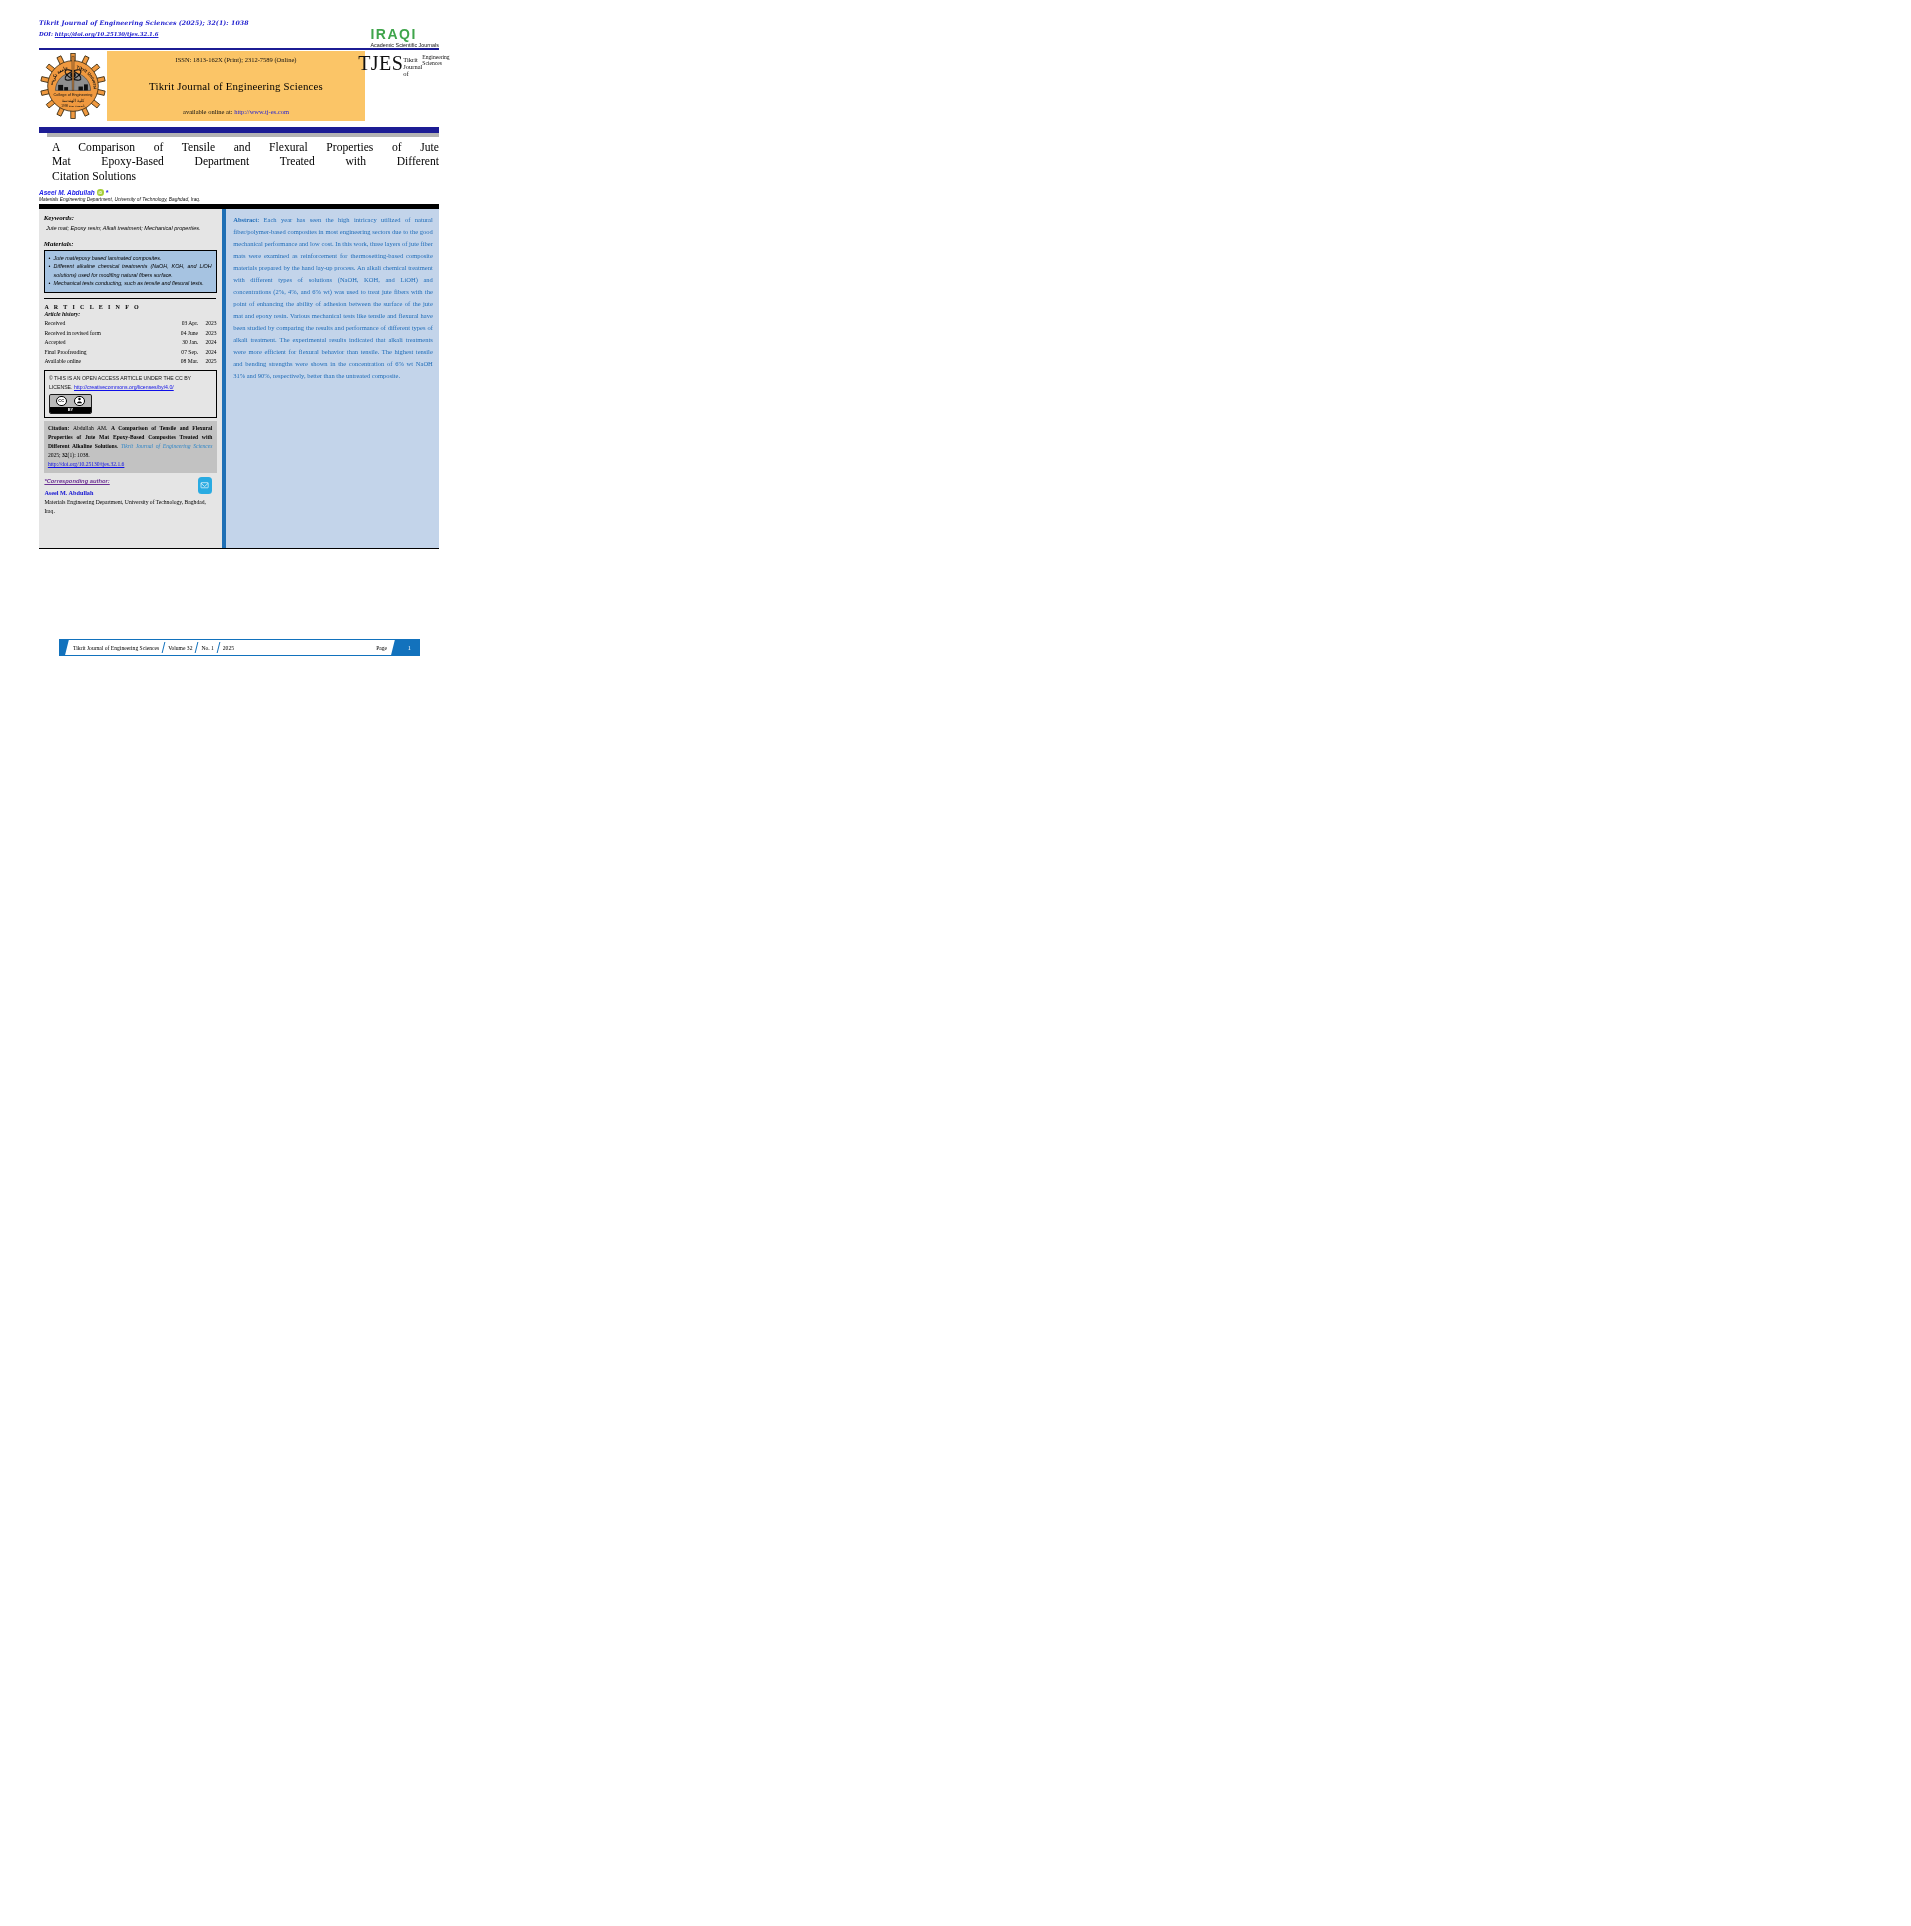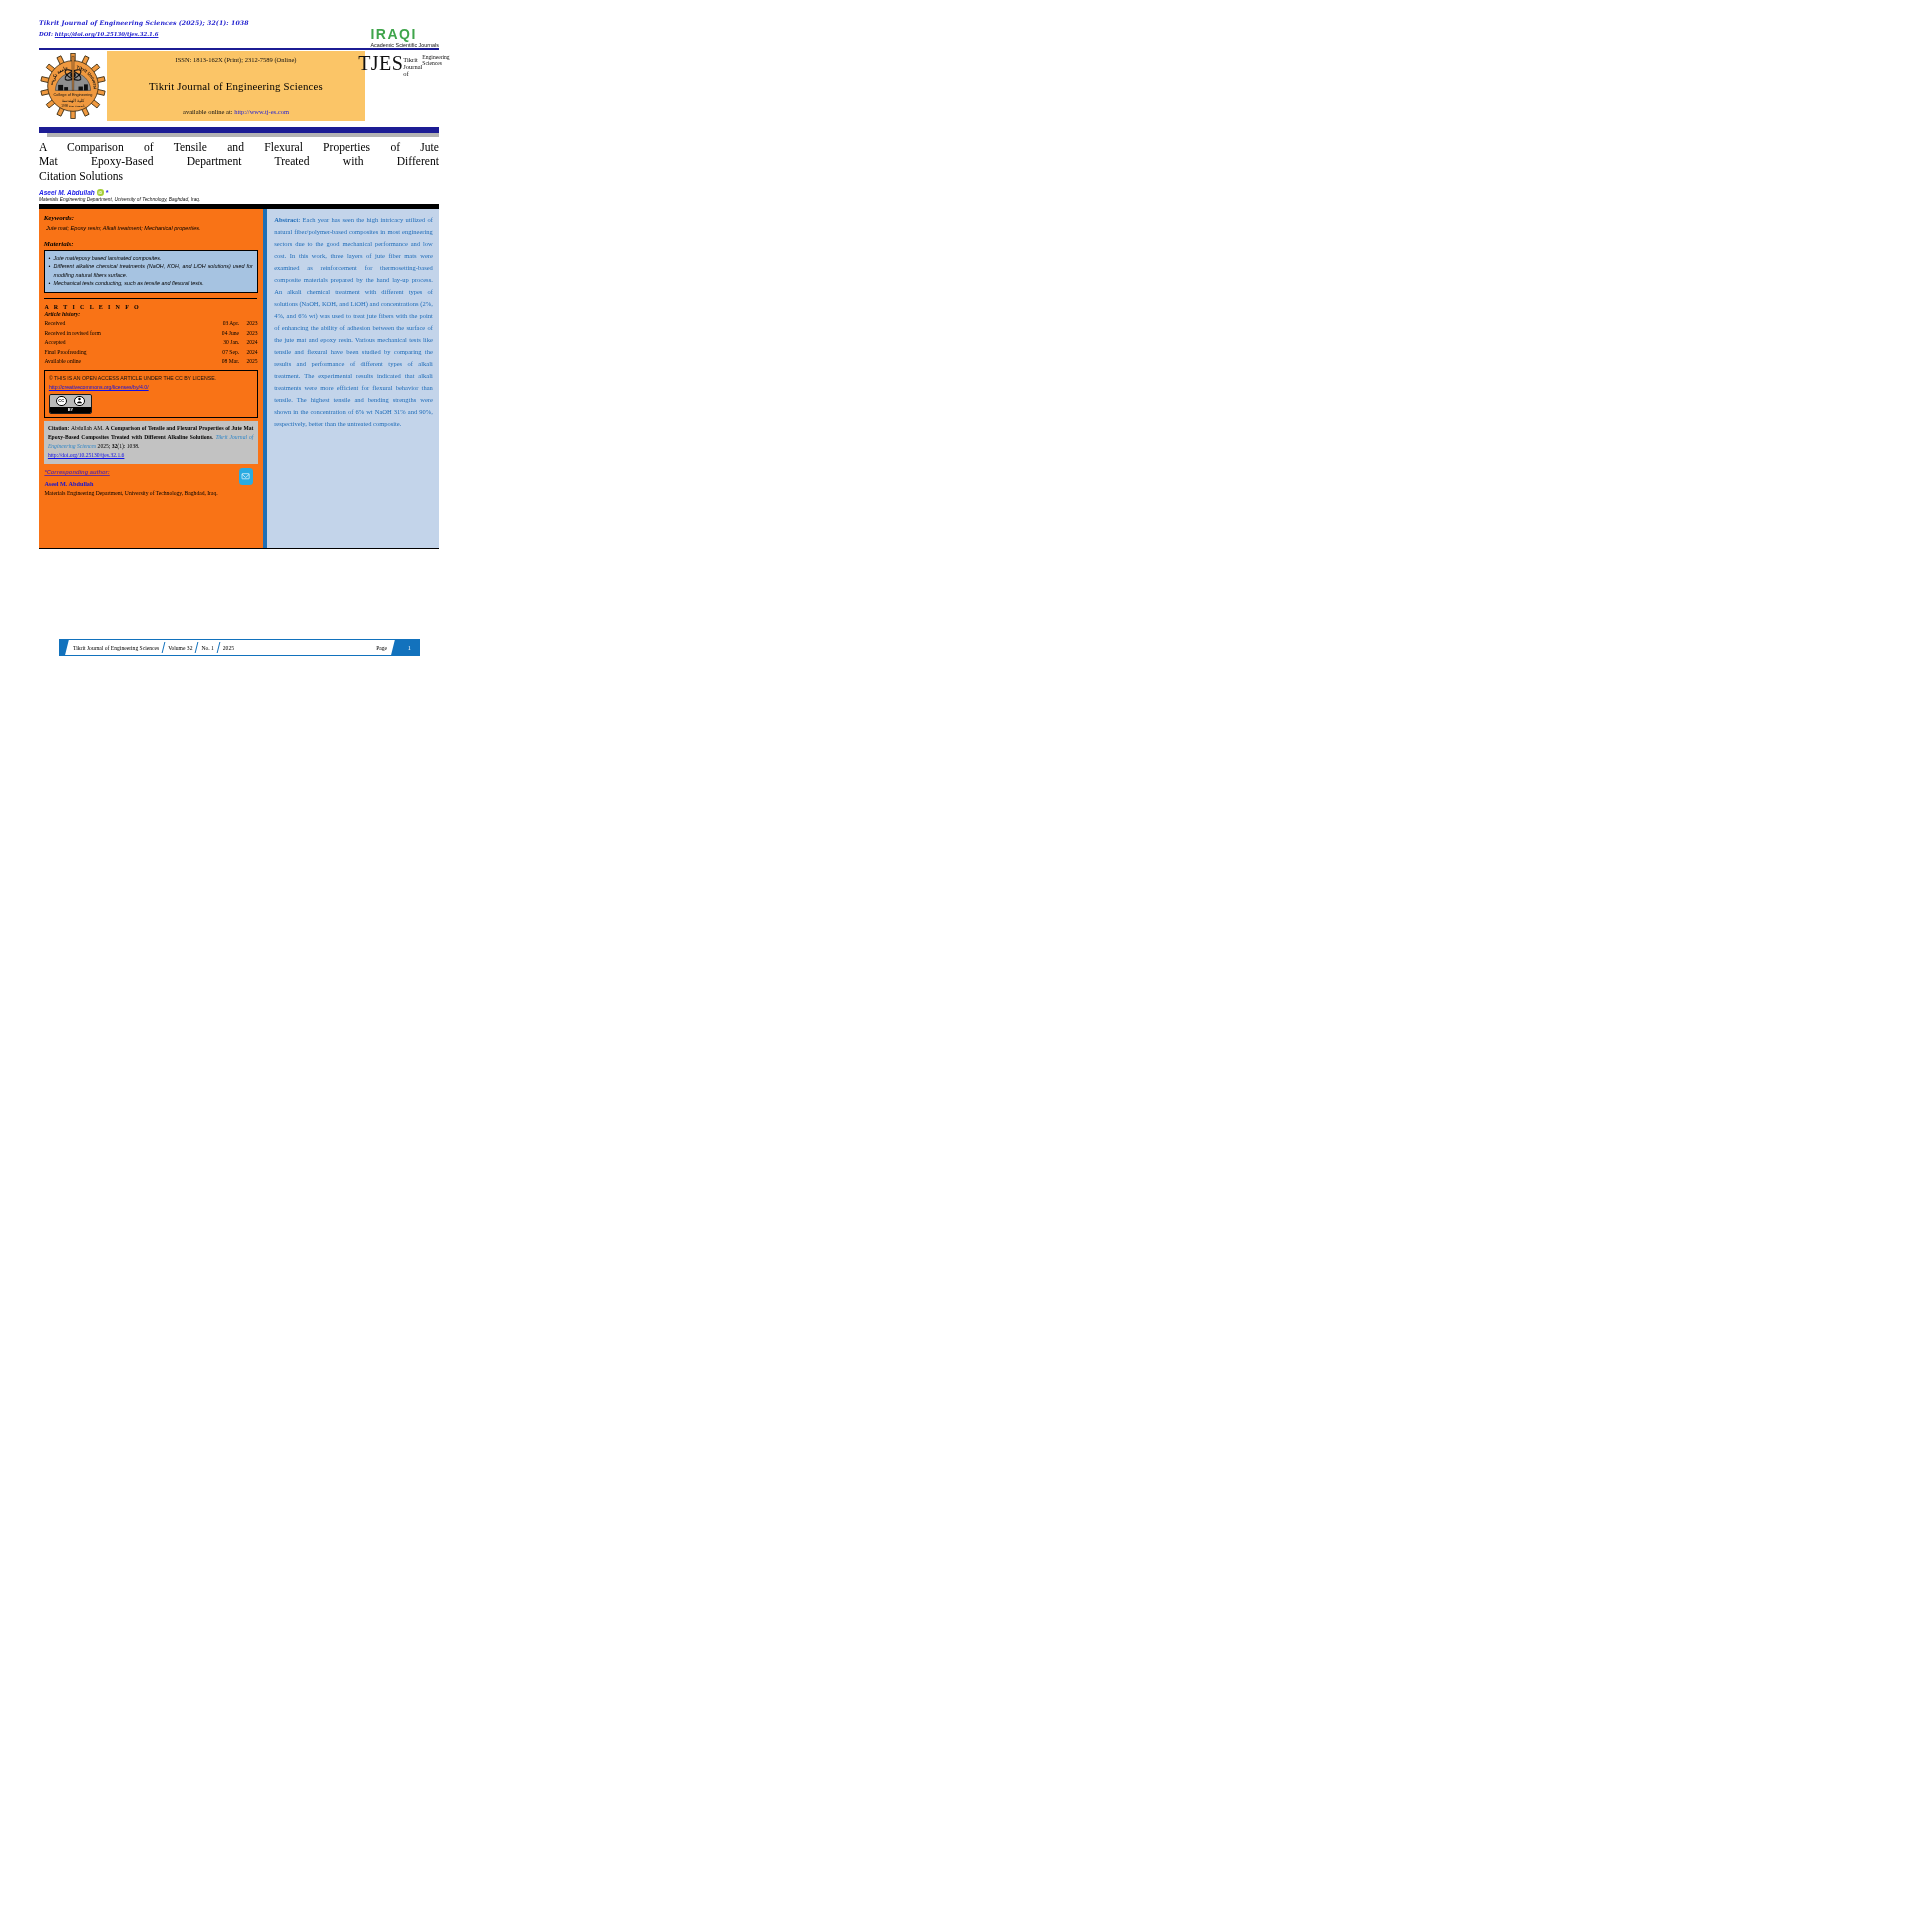--- a/index.html
+++ b/index.html
@@ -40,21 +40,21 @@
   .banner-avail a { color:#1b1bd8; text-decoration:none; }
   .tjes-box { width:74px; background:#fff; padding:3.1px 0 0 3.9px; display:flex; justify-content:center; }
   .tjes-acronym { font-size:20px; line-height:19px; letter-spacing:0.4px; color:#111; }
   .tjes-l1 { font-size:6.5px; margin-top:1.5px; color:#111; }
   .tjes-l2 { font-size:5.6px; color:#111; }
 
   
   .rule-navy { position:absolute; left:39px; right:39px; top:127px; height:5.8px; background:#1c1c94; }
   .rule-gray { position:absolute; left:47px; right:39px; top:133px; height:3.9px; background:#b3b3b3; }
   .title-block { position:absolute; left:39px; right:39px; top:141px; }
-  .title-line { font-size:11.6px; line-height:14.3px; font-weight:500; text-align:justify; text-align-last:justify; }
+  .title-line { font-size:11.6px; line-height:14.3px; font-weight:500; text-align:justify; text-align-last:justify;margin-left:13px; }
   .title-line.last { text-align-last:left; }
 
   .author-row { position:absolute; left:39px; top:188px; display:flex; align-items:center; gap:2.3px; }
   .author-name {
     font-family:"Liberation Sans", sans-serif; font-style:italic; font-weight:bold;
     color:#2323e8; font-size:6.5px;
   }
   .orcid {
     width:6.5px; height:6.5px; border-radius:50%; background:#a6ce39; color:#fff;
     font-family:"Liberation Sans", sans-serif; font-size:3.5px; font-weight:bold;
@@ -65,21 +65,21 @@
     position:absolute; left:39px; top:197px; font-family:"Liberation Sans", sans-serif;
     font-style:italic; font-size:4.8px; color:#111;
   }
   .rule-black { position:absolute; left:39px; right:39px; top:204px; height:5px; background:#000; }
 
   
   .columns {
     position:absolute; left:39px; right:39px; top:209px; height:340px;
     display:flex; border-bottom:1.9px solid #000;
   }
-  .left-col { width:224px; background:#f97316; padding:3.9px 4.6px 2.3px 3.9px; overflow:hidden; }
+  .left-col { width:183px; background:#e5e5e5; padding:3.9px 4.6px 2.3px 3.9px; overflow:hidden; }
   .col-divider { width:3.5px; background:#1f6fb5; }
   .abs-col {
     flex:1; background:#c3d4ea; padding:5.4px 6.2px 0 7.7px;
     font-size:6.5px; line-height:12px; color:#1f6cb8; text-align:justify; overflow:hidden;
   }
   .abs-label { font-weight:bold; }
 
   .kw-head, .hl-head { font-weight:bold; font-style:italic; font-size:7px; margin:1.5px 0 1.9px 0.8px; }
   .kw-text {
     font-family:"Liberation Sans", sans-serif; font-style:italic; font-size:5.6px;

